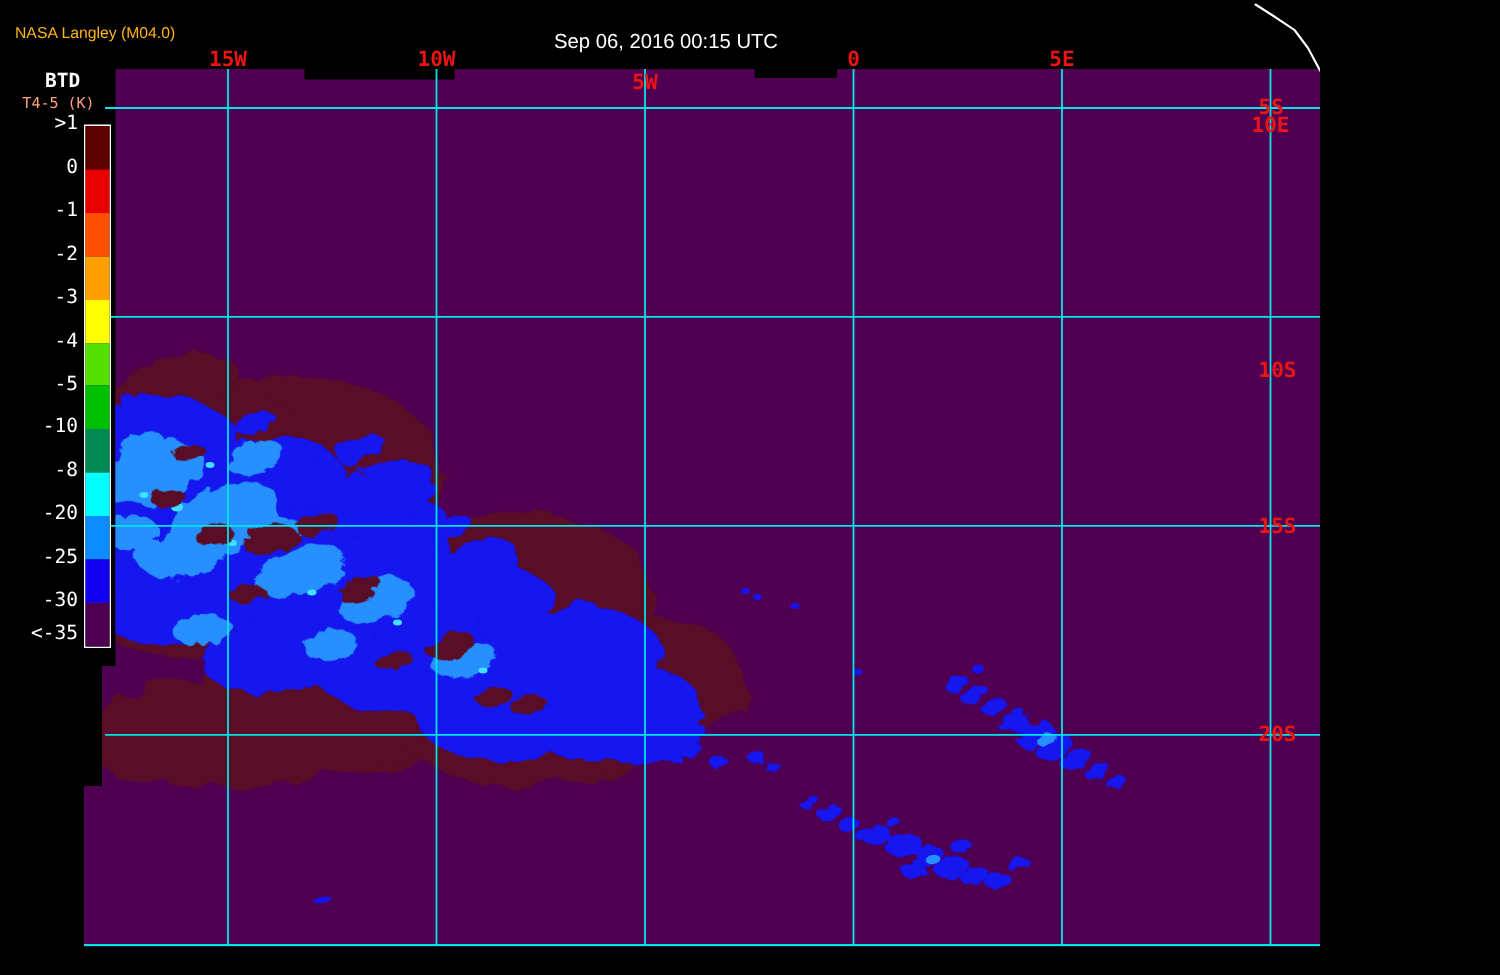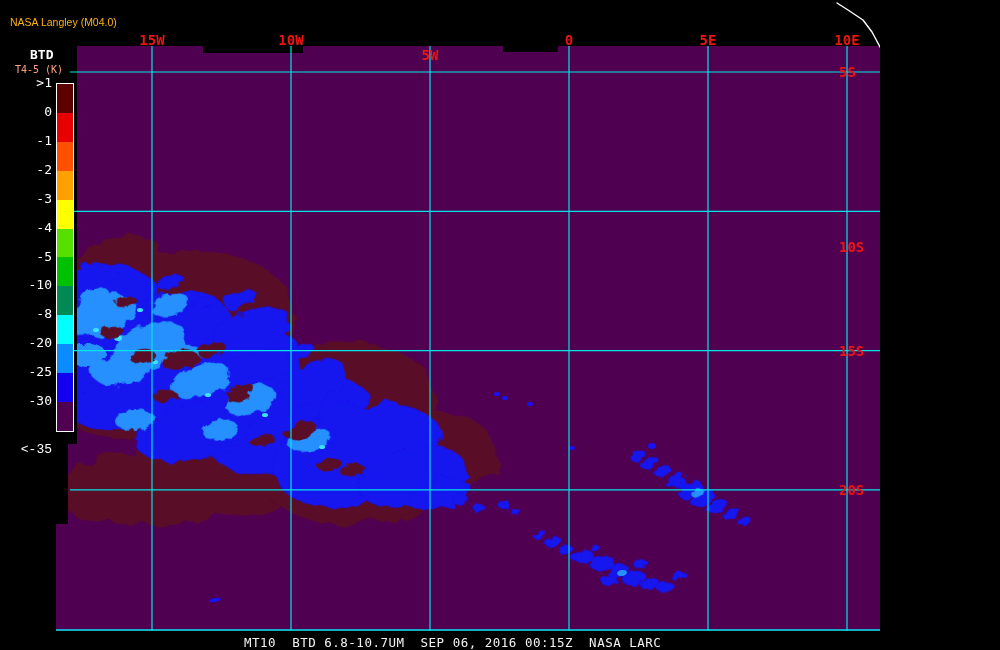--- a/index.html
+++ b/index.html
@@ -191,20 +191,21 @@
         <line x1="70" y1="489.9" x2="985" y2="489.9" stroke="#00E6E6" stroke-width="1.2"></line>
         <line x1="985" y1="46" x2="985" y2="631" stroke="#00E6E6" stroke-width="1.5"></line>
         <line x1="56" y1="630" x2="985" y2="630" stroke="#00E6E6" stroke-width="1.5"></line>
       </g>
     <g id="g-coast">
         <polyline points="837,3 848,10 863,20 872,32 880,47 890,56 897,63 903,72 905,78 908,88 911,95 915,98 924,99 930,101 924,103 914,104 912,108 917,117 920,128 919,140 918,152 921,162 923,170 927,180 930,190 932,200 938,215 946,228 952,240 953,252 952,267 948,276 943,282 935,287 930,290 923,298 918,307 916,318 917,330 912,342 907,353 903,360 902,363 898,370 897,375 896,388 897,403 894,415 892,428 895,432 905,443 910,450 915,458 921,466 927,475 929,483 930,492 935,501 940,510 944,518 948,527 953,534 957,540 959,548 960,555 968,560 972,570 971,580 970,587 972,597 975,607 973,617 978,623 981,631 982,640 982,650" fill="none" stroke="#FFFFFF" stroke-width="1.4" stroke-linejoin="round" stroke-linecap="round"></polyline>
       </g>
   </svg>
 
   <div id="hdr-credit" class="abs">NASA Langley (M04.0)</div>
+  <div id="hdr-sub" class="abs">Sep 06, 2016 00:15 UTC</div>
 
   <div id="cb-title" class="abs">BTD</div>
   <div id="cb-units" class="abs">T4-5 (K)</div>
   <div id="colorbar" class="abs">
       <div class="cb-seg" style="height: 28.9167px; background: rgb(92, 0, 0);"></div>
       <div class="cb-seg" style="height: 28.9167px; background: rgb(232, 0, 0);"></div>
       <div class="cb-seg" style="height: 28.9167px; background: rgb(255, 80, 0);"></div>
       <div class="cb-seg" style="height: 28.9167px; background: rgb(255, 160, 0);"></div>
       <div class="cb-seg" style="height: 28.9167px; background: rgb(255, 255, 0);"></div>
       <div class="cb-seg" style="height: 28.9167px; background: rgb(85, 224, 0);"></div>
@@ -221,34 +222,33 @@
       <div class="cb-lab abs" style="top: 133.833px;">-1</div>
       <div class="cb-lab abs" style="top: 162.75px;">-2</div>
       <div class="cb-lab abs" style="top: 191.667px;">-3</div>
       <div class="cb-lab abs" style="top: 220.583px;">-4</div>
       <div class="cb-lab abs" style="top: 249.5px;">-5</div>
       <div class="cb-lab abs" style="top: 278.417px;">-10</div>
       <div class="cb-lab abs" style="top: 307.333px;">-8</div>
       <div class="cb-lab abs" style="top: 336.25px;">-20</div>
       <div class="cb-lab abs" style="top: 365.167px;">-25</div>
       <div class="cb-lab abs" style="top: 394.083px;">-30</div>
-      <div class="cb-lab abs" style="top: 443px; font-family: Liberation Mono, monospace;">&lt;-35</div>
+      <div class="cb-lab abs" style="top: 416px;">&lt;-35</div>
     </div>
 
   <div id="lon-labels">
       <div class="lon-lab" style="left: 152px;">15W</div>
       <div class="lon-lab" style="left: 291px;">10W</div>
       <div class="lon-lab" style="left: 430px; margin-top: 15px;">5W</div>
       <div class="lon-lab" style="left: 569px;">0</div>
       <div class="lon-lab" style="left: 708px;">5E</div>
-      <div class="lon-lab" style="left: 847px;">10E</div>
+      <div class="lon-lab" style="left: 847px; margin-top: 44px;">10E</div>
     </div>
   <div id="lat-labels">
       <div class="lat-lab" style="top: 66px;">5S</div>
       <div class="lat-lab" style="top: 205.3px; margin-top: 36px;">10S</div>
       <div class="lat-lab" style="top: 344.6px;">15S</div>
       <div class="lat-lab" style="top: 483.9px;">20S</div>
     </div>
 
   <div id="footer-bar" class="abs"></div>
-  <div id="footer-caption" class="abs">MT10  BTD 6.8-10.7UM  SEP 06, 2016 00:15Z  NASA LARC</div>
 
 </div>
 
 </body></html>

